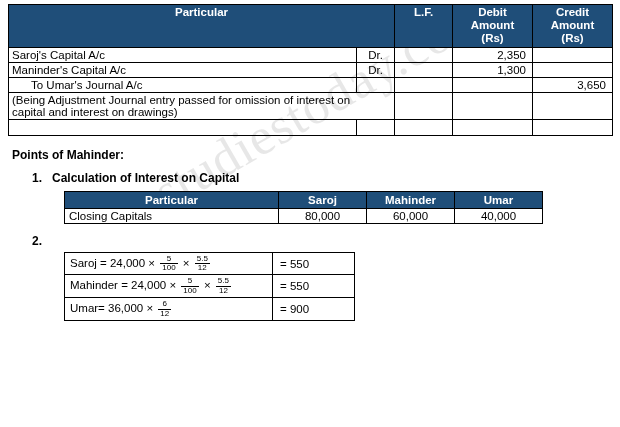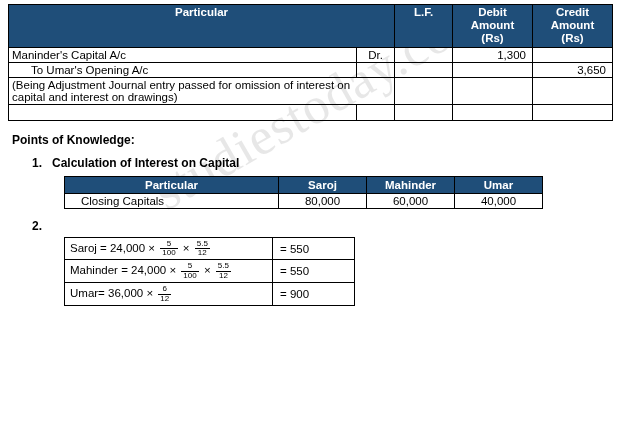--- a/index.html
+++ b/index.html
@@ -108,21 +108,21 @@
   
   table.cap {
     border-collapse: collapse;
     table-layout: fixed;
     width: 478px;
     margin: 6px 0 0 56px;
     font-size: 11.5px;
   }
   table.cap td {
     border: 1px solid #000000;
-    padding: 1px 16px;
+    padding: 1px 4px;
   }
   table.cap thead td {
     background: #1f4e79;
     color: #ffffff;
     font-weight: bold;
     text-align: center;
     padding: 2px 4px;
   }
   table.cap .n {
     text-align: center;
@@ -196,28 +196,35 @@
           <span>Amount</span><br>
           <span>(Rs)</span>
         </td>
         <td>
           <span>Credit</span><br>
           <span>Amount</span><br>
           <span>(Rs)</span>
         </td>
       </tr>
       <tr class="rowh">
+        <td>Saroj's Capital A/c</td>
+        <td class="dr">Dr.</td>
+        <td></td>
+        <td class="amt">2,350</td>
+        <td class="amt"></td>
+      </tr>
+      <tr class="rowh">
         <td>Maninder's Capital A/c</td>
         <td class="dr">Dr.</td>
         <td></td>
         <td class="amt">1,300</td>
         <td class="amt"></td>
       </tr>
       <tr class="rowh">
-        <td class="indent1">To Umar's Opening A/c</td>
+        <td class="indent1">To Umar's Journal A/c</td>
         <td class="dr"></td>
         <td></td>
         <td class="amt"></td>
         <td class="amt">3,650</td>
       </tr>
       <tr>
         <td colspan="2">
           <span>(Being Adjustment Journal entry passed for omission of interest on</span><br>
           <span>capital and interest on drawings)</span>
         </td>
@@ -228,21 +235,21 @@
       <tr class="blankrow">
         <td>&nbsp;</td>
         <td>&nbsp;</td>
         <td>&nbsp;</td>
         <td>&nbsp;</td>
         <td>&nbsp;</td>
       </tr>
     </tbody>
   </table>
 
-  <div class="pok">Points of Knowledge:</div>
+  <div class="pok">Points of Mahinder:</div>
 
   <div class="numlist">
     <div class="num-item">
       <span class="num">1.</span>
       <span class="num-title">Calculation of Interest on Capital</span>
     </div>
 
     <table class="cap">
       <colgroup>
         <col style="width:214px">

